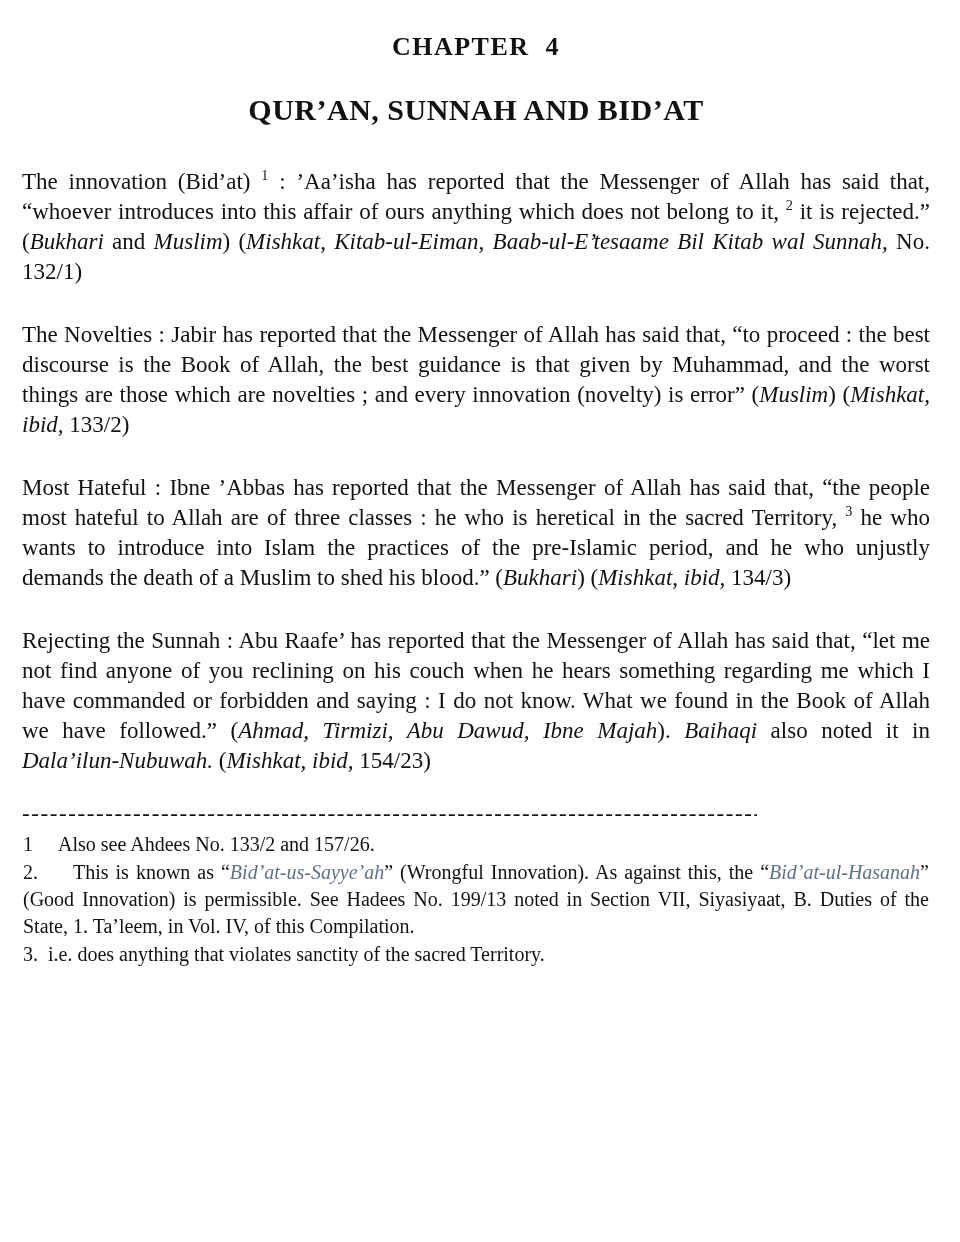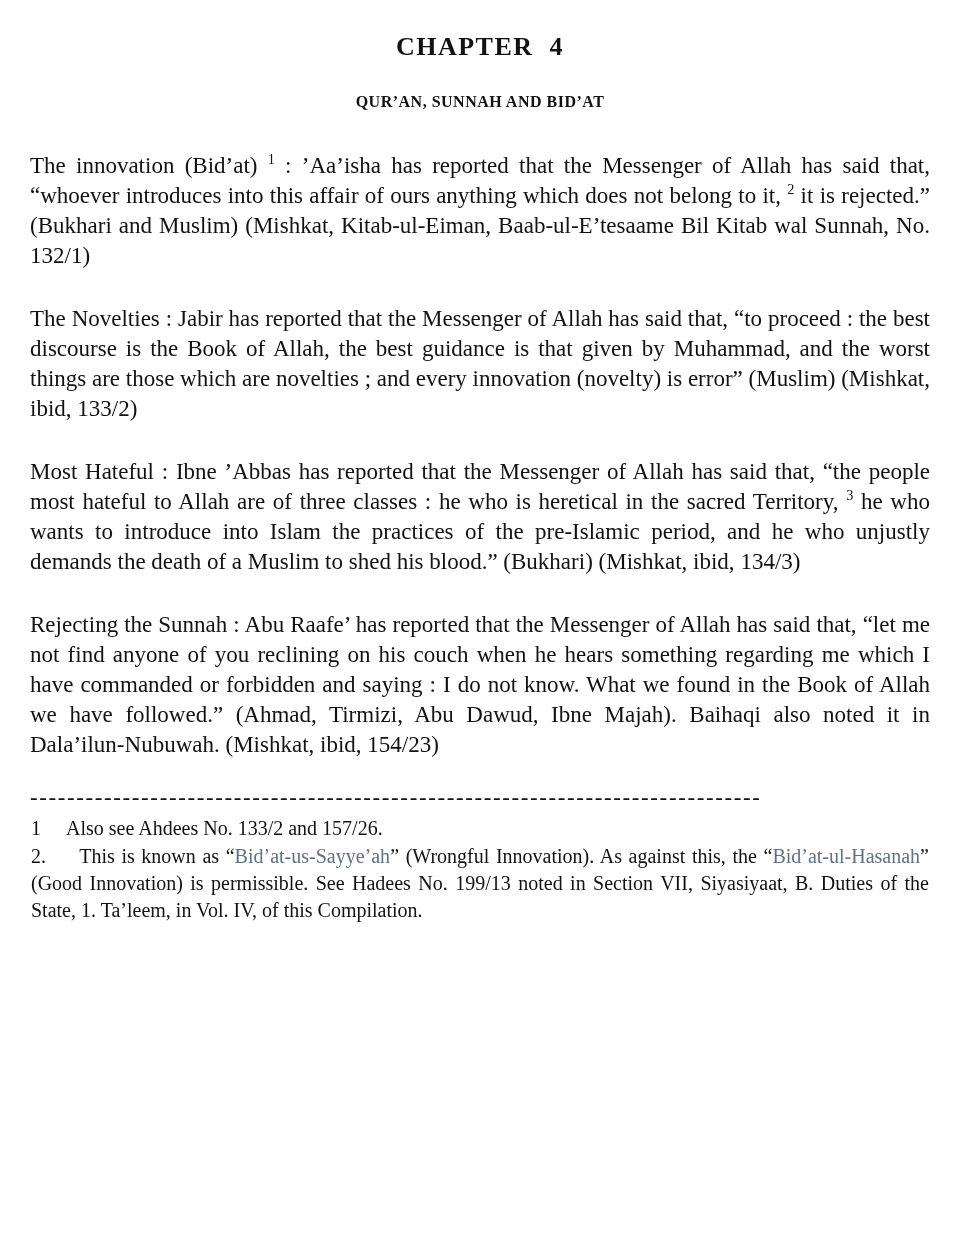--- a/index.html
+++ b/index.html
@@ -2,49 +2,49 @@
 <html><head>
 <meta charset="utf-8">
 <style>
   html, body { margin: 0; padding: 0; background: #ffffff; }
   .page {
     position: relative;
     width: 960px;
     height: 1242px;
     box-sizing: border-box;
     margin: 0 auto;
-    padding: 24px 30px 0 30px;
+    padding: 24px 30px 0 22px;
     background: #ffffff;
     color: #121212;
     font-family: "Liberation Serif", "DejaVu Serif", serif;
     overflow: hidden;
   }
   .chapter-title {
     text-align: center;
     font-weight: bold;
     font-size: 26px;
     letter-spacing: 1.5px;
     margin: 8px 0 0 0;
   }
   .subtitle {
     text-align: center;
     font-weight: bold;
-    font-size: 16px;
+    font-size: 30px;
     letter-spacing: 0.5px;
     margin: 31px 0 0 0;
   }
   .body-text { margin-top: 40px; }
   .para {
     font-size: 23px;
     line-height: 30px;
     text-align: justify;
     margin: 0 0 33px 0;
   }
   .para .b, .footnote .b { font-weight: normal; }
-  .para .i, .footnote .i { }
+  .para .i, .footnote .i { font-style: italic; }
   sup {
     font-size: 0.62em;
     line-height: 0;
     vertical-align: super;
   }
   .divider {
     width: 81%;
     white-space: nowrap;
     overflow: hidden;
     font-size: 23px;
@@ -83,16 +83,17 @@
   </div>
 
   <div class="divider">------------------------------------------------------------------------------------------</div>
 
   <div class="footnotes">
 
     <p class="footnote"><span>1&nbsp;&nbsp;&nbsp;&nbsp;&nbsp;Also see Ahdees No. 133/2 and 157/26.</span></p>
 
     <p class="footnote"><span>2.&nbsp;&nbsp;&nbsp;&nbsp;&nbsp;This is known as “</span><span class="i" style="color: rgb(95, 113, 134);">Bid’at-us-Sayye’ah</span><span>” (Wrongful Innovation). As against this, the “</span><span class="i" style="color: rgb(95, 113, 134);">Bid’at-ul-Hasanah</span><span>” (Good Innovation) is permissible. See Hadees No. 199/13 noted in Section VII, Siyasiyaat, B. Duties of the State, 1. Ta’leem, in Vol. IV, of this Compilation.</span></p>
 
+    <p class="footnote"><span>3.&nbsp;&nbsp;i.e. does anything that violates sanctity of the sacred Territory.</span></p>
 
   </div>
 
 </div>
 
 </body></html>

